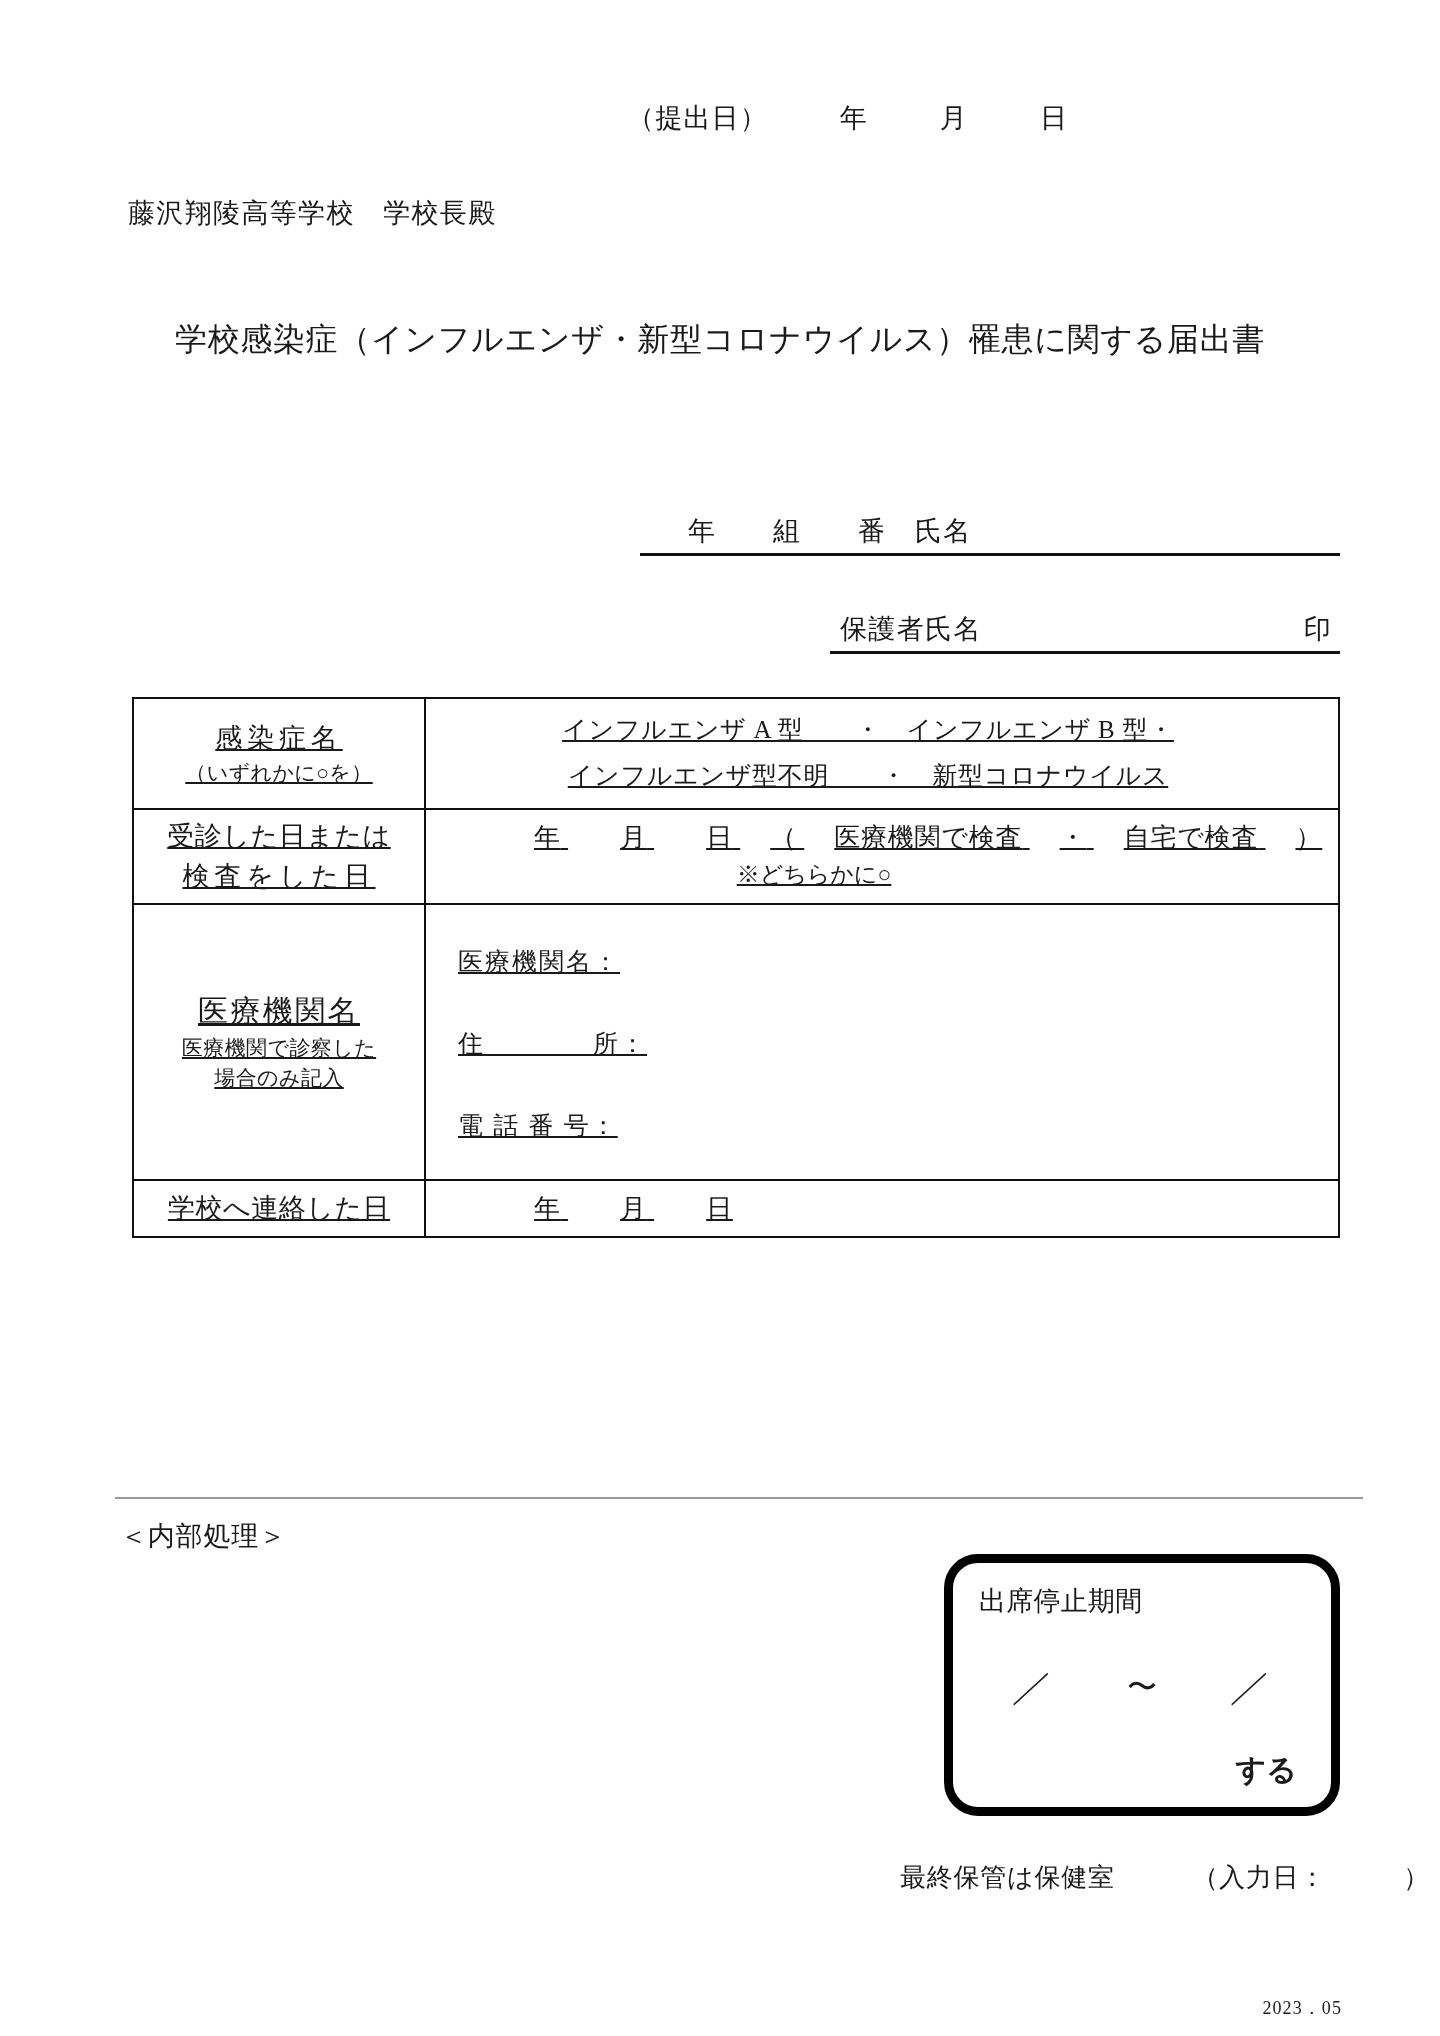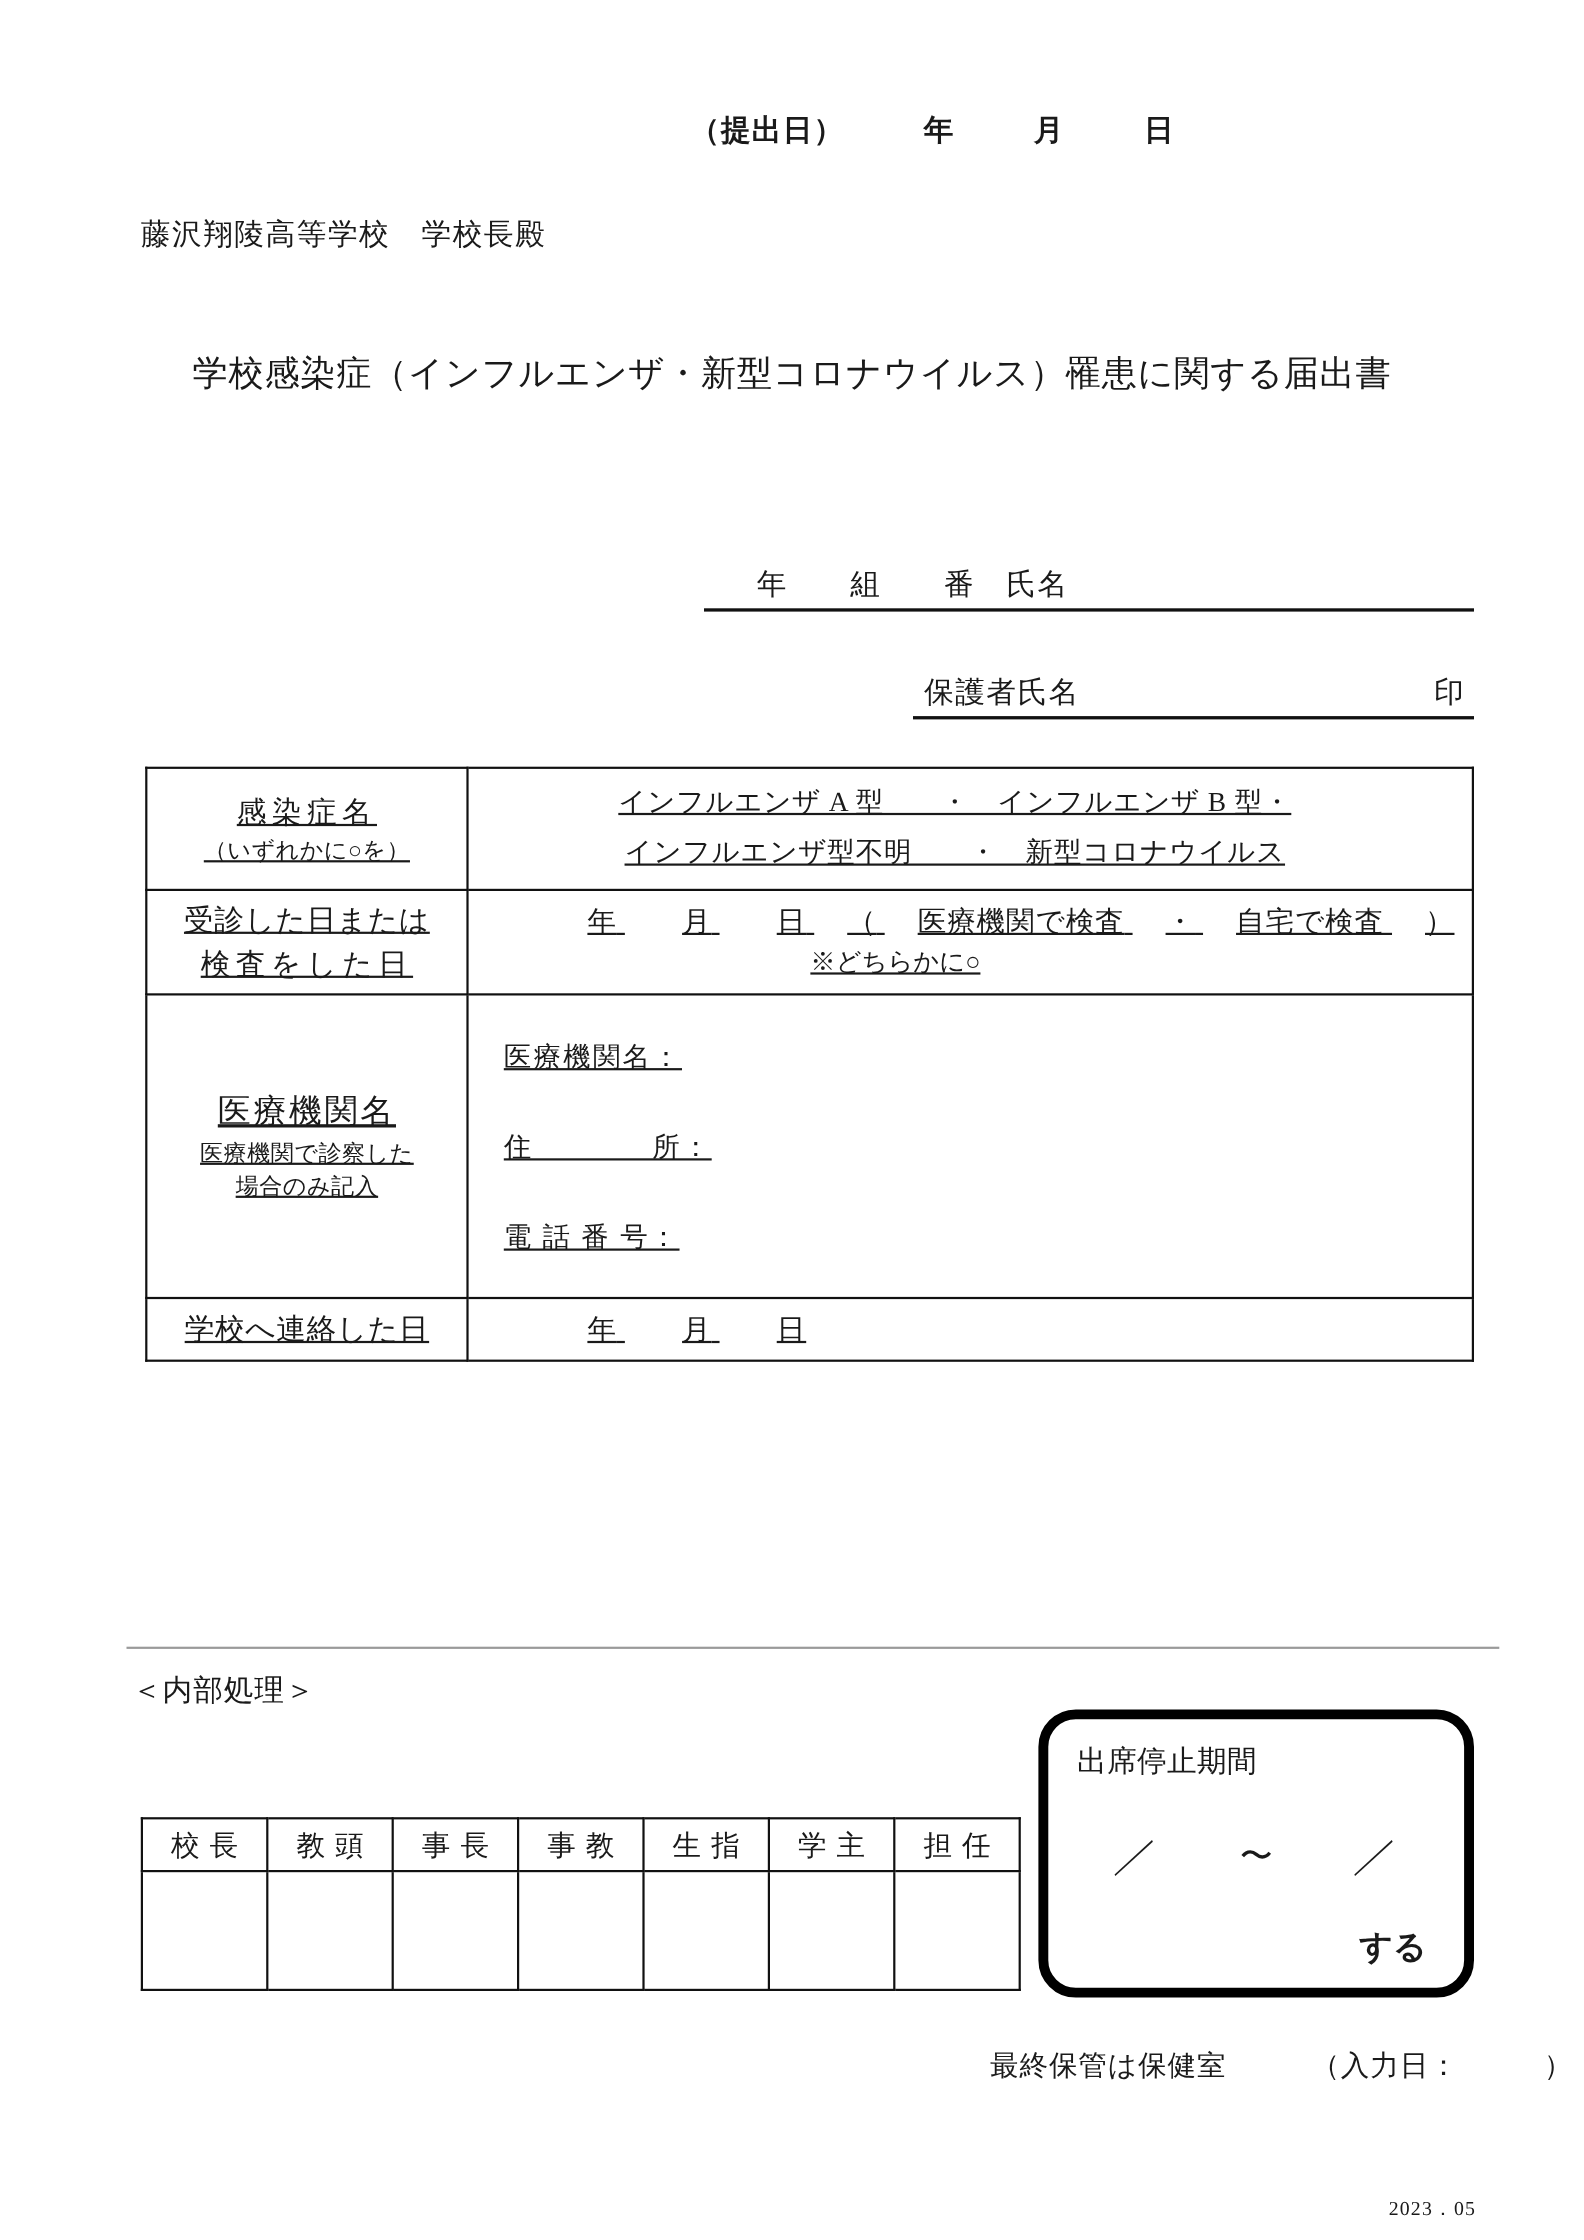--- a/index.html
+++ b/index.html
@@ -27,21 +27,20 @@
     top: 100px;
     left: 0;
     width: 1168px;
     display: flex;
     justify-content: flex-end;
     align-items: baseline;
     padding-right: 100px;
     box-sizing: border-box;
     font-size: 27px;
     letter-spacing: 0.04em;
-    font-weight: bold;
   }
   .submit-date-row .label { margin-right: 72px; }
   .submit-date-row .unit  { margin-left: 72px; }
   .submit-date-row .unit.first { margin-left: 0; }
 
   .addressee {
     position: absolute;
     top: 195px;
     left: 128px;
     font-size: 27px;
@@ -342,44 +341,20 @@
       </tr>
 
 
     </tbody>
   </table>
 
   <div class="divider"></div>
 
   <div class="internal-label">＜内部処理＞</div>
 
-  <table class="stamp-table">
-    <thead>
-      <tr>
-        <th>校長</th>
-        <th>教頭</th>
-        <th>事長</th>
-        <th>事教</th>
-        <th>生指</th>
-        <th>学主</th>
-        <th>担任</th>
-      </tr>
-    </thead>
-    <tbody>
-      <tr>
-        <td></td>
-        <td></td>
-        <td></td>
-        <td></td>
-        <td></td>
-        <td></td>
-        <td></td>
-      </tr>
-    </tbody>
-  </table>
 
   <div class="susp-box">
     <div class="susp-title">出席停止期間</div>
     <div class="susp-range">
       <span class="slash">／</span>
       <span>〜</span>
       <span class="slash">／</span>
     </div>
     <div class="susp-suru">する</div>
   </div>

